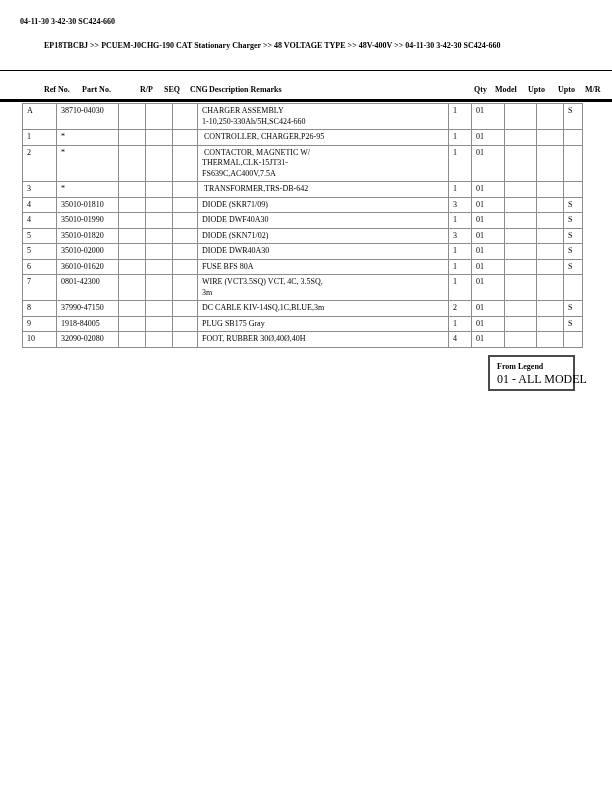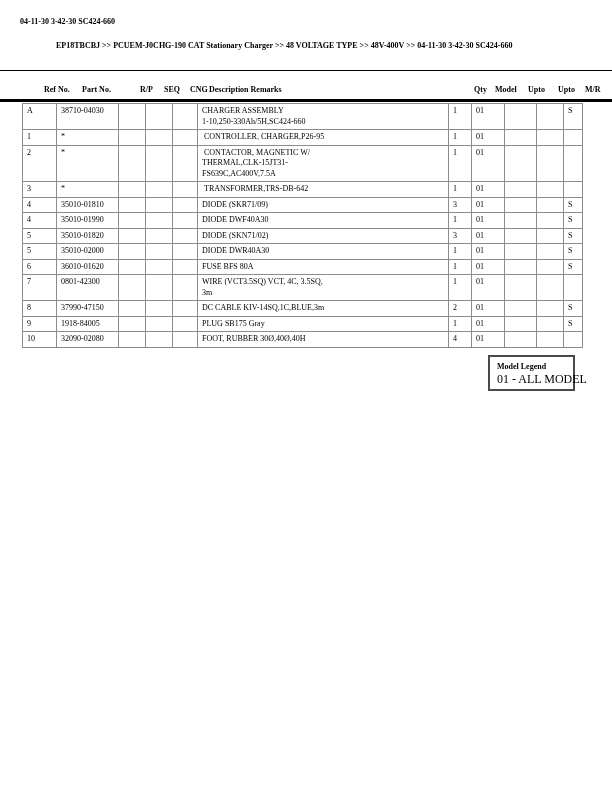--- a/index.html
+++ b/index.html
@@ -15,21 +15,21 @@
   }
   .doc-code {
     position: absolute;
     left: 20px; top: 17px;
     font-size: 8px;
     font-weight: bold;
     white-space: pre;
   }
   .breadcrumb {
     position: absolute;
-    left: 20px; top: 41px;
+    left: 8px; top: 41px;
     font-size: 8px;
     font-weight: bold;
     white-space: pre;
     padding-left: 36px;
   }
   .rule-thin {
     position: absolute;
     left: 0; top: 70px;
     width: 612px; height: 1px;
     background: #000000;
@@ -300,17 +300,17 @@
         <td class="qty-cell">4</td>
         <td>01</td>
         <td></td>
         <td></td>
         <td></td>
       </tr>
     </tbody>
   </table>
 
   <div class="legend-box">
-    <div class="legend-title">Model Legend</div>
+    <div class="legend-title">From Legend</div>
     <div class="legend-entry">01 - ALL MODEL</div>
   </div>
 
 </div>
 
 </body></html>

